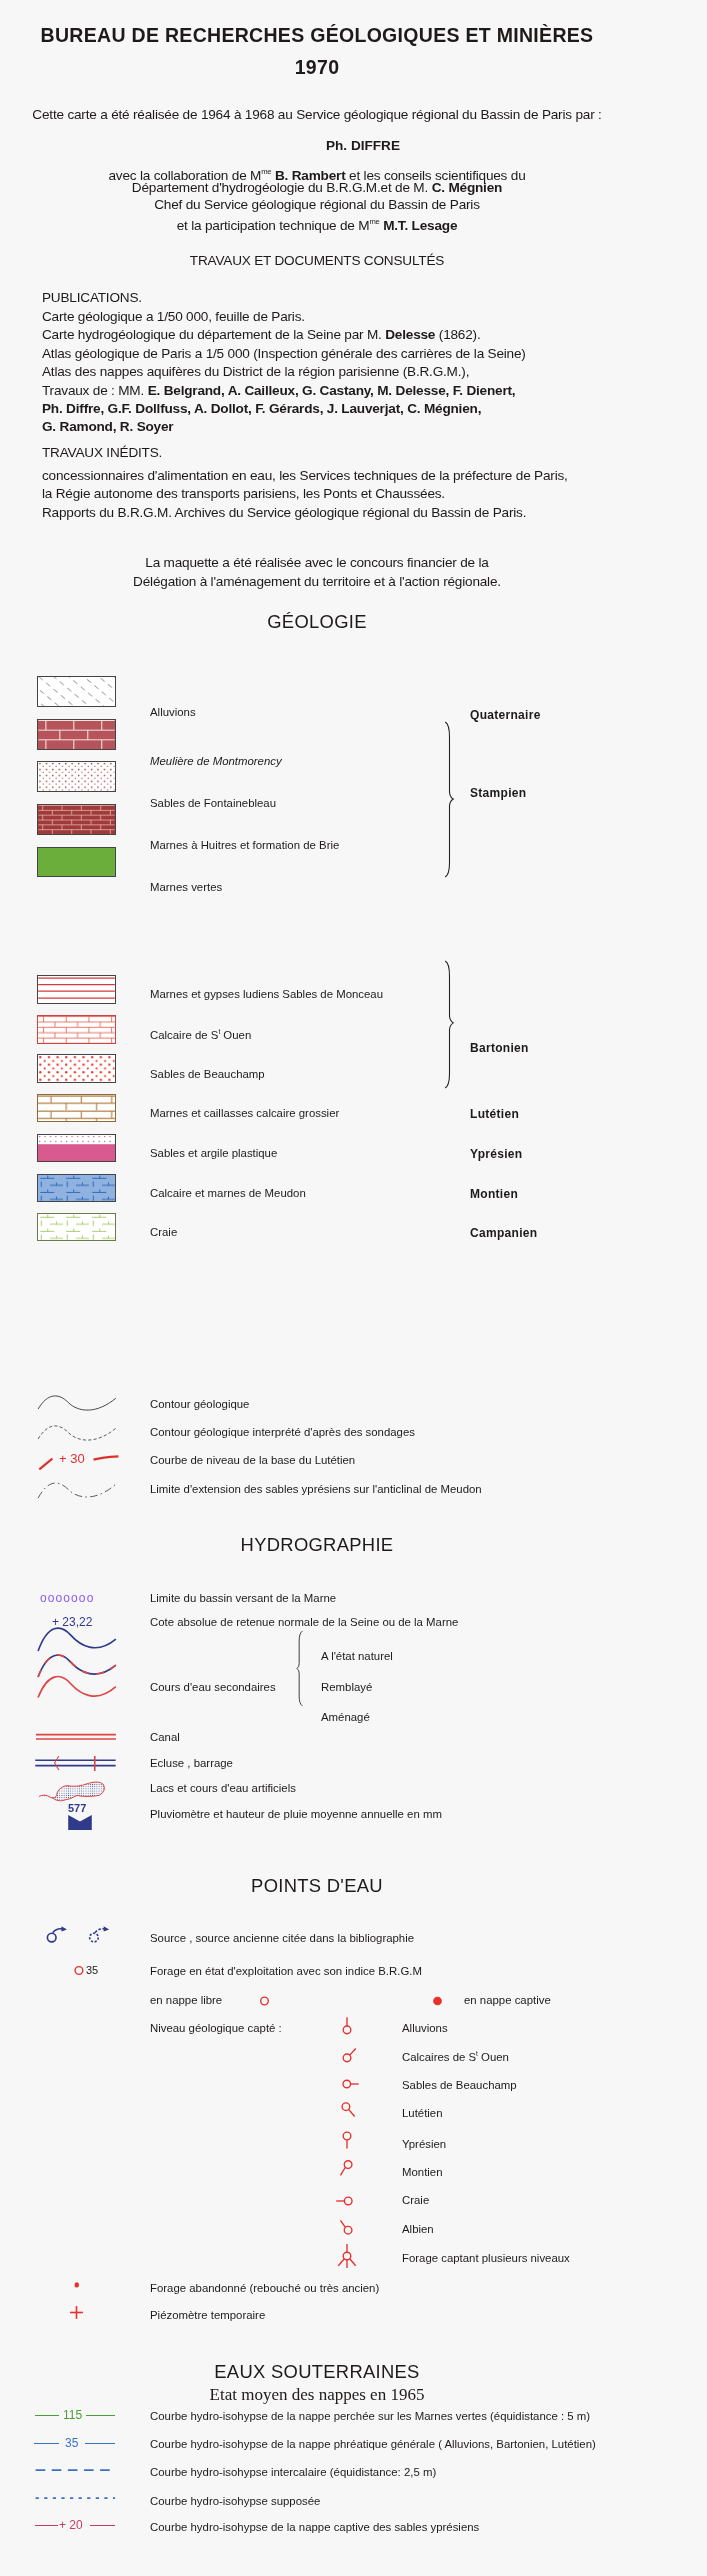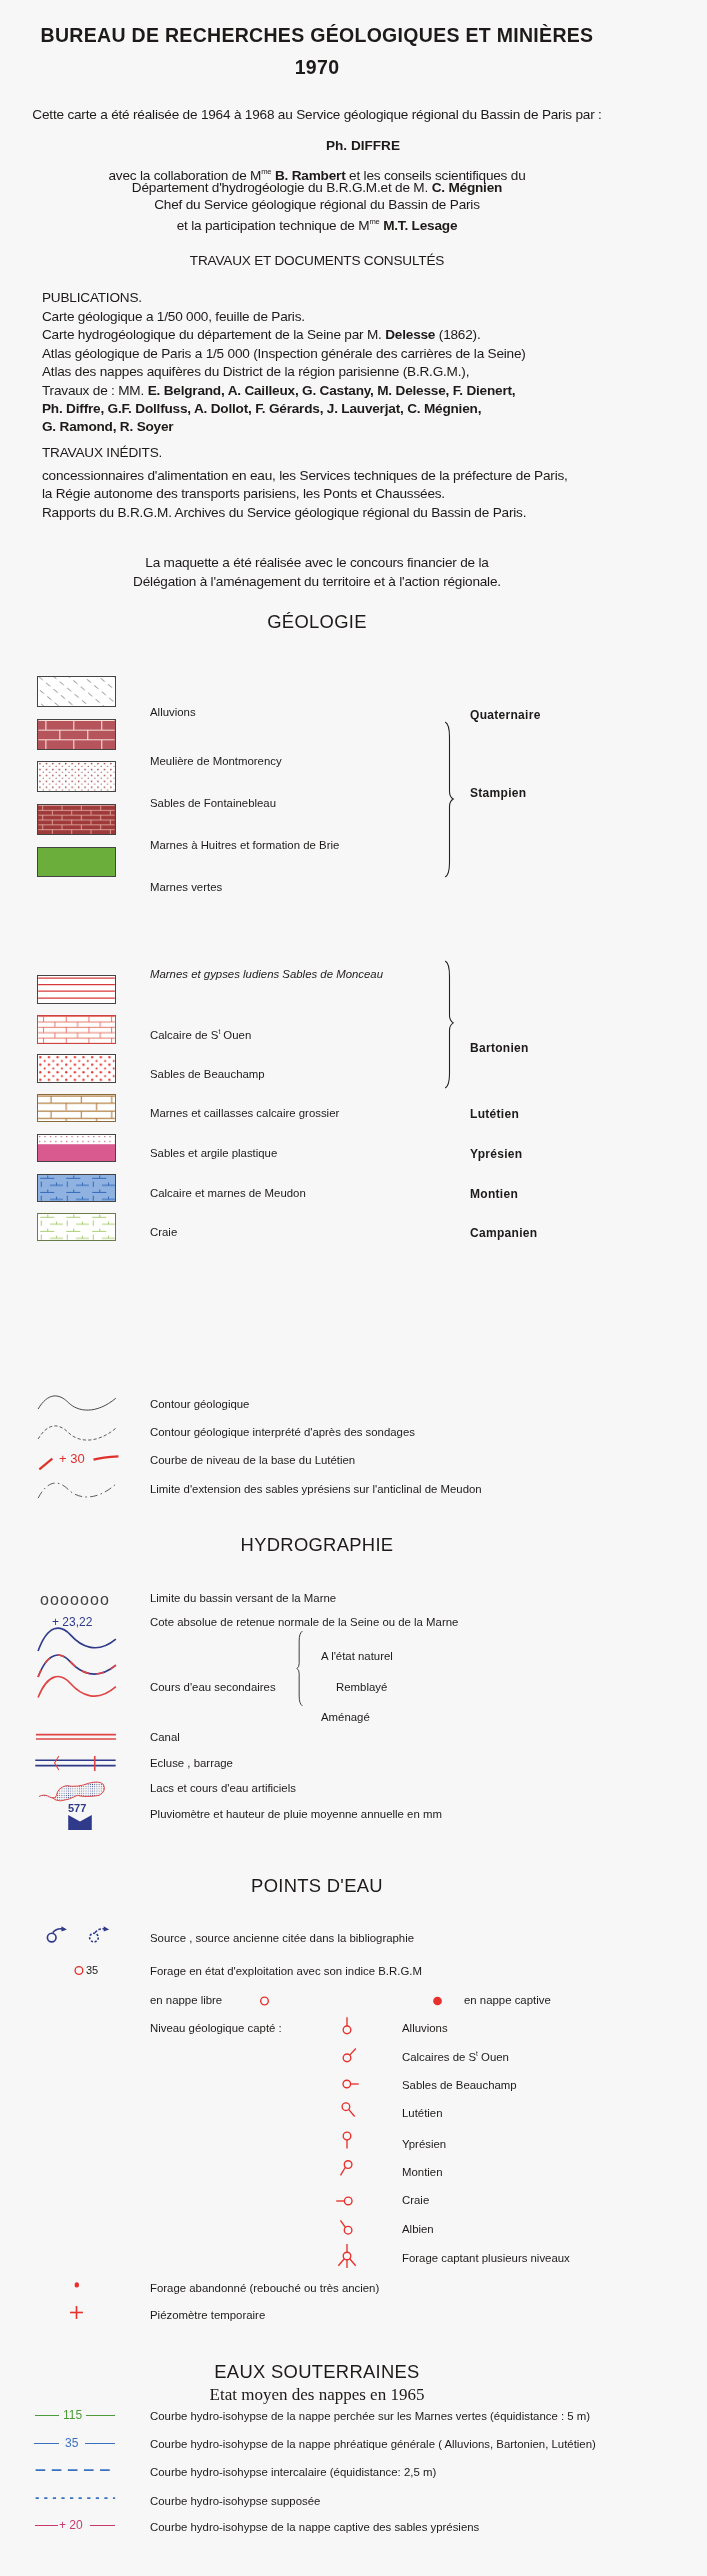--- a/index.html
+++ b/index.html
@@ -72,21 +72,21 @@
 <div class="sw" style="top:719px;height:31px;background:#b5545a;">
   <svg width="77" height="29" viewBox="0 0 142 54">
     <defs>
         <pattern id="brick1" width="52" height="36" patternUnits="userSpaceOnUse">
           <path d="M0 1 H52 M0 19 H52 M14 1 V19 M40 19 V36" stroke="#fbe4de" stroke-width="2" fill="none"></path>
         </pattern>
       </defs>
     <rect width="142" height="54" fill="url(#brick1)"></rect>
   </svg>
 </div>
-<div class="lbl" style="top:755px;">Meulière de Montmorency</div>
+<div class="lbl" style="top:755px;font-style:italic;">Meulière de Montmorency</div>
 
 <div class="sw" style="top:761px;height:31px;background:#fff;">
   <svg width="77" height="29" viewBox="0 0 142 54">
     <defs>
         <pattern id="dots1" width="12" height="11" patternUnits="userSpaceOnUse">
           <circle cx="3" cy="3" r="1.5" fill="#9a3a38"></circle>
           <circle cx="9" cy="8" r="1.3" fill="#9a3a38"></circle>
         </pattern>
       </defs>
     <rect width="142" height="54" fill="url(#dots1)"></rect>
@@ -110,21 +110,21 @@
 <div class="lbl" style="top:881px;">Marnes vertes</div>
 
 <div class="sw" style="top:975px;height:29px;background:#fff;">
   <svg width="77" height="27" viewBox="0 0 142 50">
     <line x1="0" y1="4" x2="142" y2="4" stroke="#d8393a" stroke-width="2"></line>
     <line x1="0" y1="16" x2="142" y2="16" stroke="#d8393a" stroke-width="2"></line>
     <line x1="0" y1="28" x2="142" y2="28" stroke="#d8393a" stroke-width="2"></line>
     <line x1="0" y1="41" x2="142" y2="41" stroke="#d8393a" stroke-width="2"></line>
   </svg>
 </div>
-<div class="lbl" style="top:968px;font-style:italic;">Marnes et gypses  ludiens  Sables de Monceau</div>
+<div class="lbl" style="top:988px;">Marnes et gypses  ludiens  Sables de Monceau</div>
 
 <div class="sw" style="top:1015px;height:29px;background:#fff;border-color:#c44;">
   <svg width="77" height="27" viewBox="0 0 142 50">
     <defs>
         <pattern id="brick3" width="42" height="20" patternUnits="userSpaceOnUse">
           <path d="M0 1 H42 M0 11 H42 M10 1 V11 M31 11 V20" stroke="#e04a3a" stroke-width="1.4" fill="none"></path>
         </pattern>
       </defs>
     <rect width="142" height="50" fill="url(#brick3)"></rect>
   </svg>
@@ -227,38 +227,38 @@
 </div>
 <div class="lbl" style="top:1454px;">Courbe de niveau de la base du Lutétien</div>
 
 <svg class="abs" style="left:37px;top:1483px;" width="81" height="16.3" viewBox="0 0 150 30">
   <path d="M2 28 C20 -6 40 -6 58 12 S 110 34 146 2" stroke="#444" stroke-width="1.6" fill="none" stroke-dasharray="14 6 3 6"></path>
 </svg>
 <div class="lbl" style="top:1483px;">Limite d'extension des sables yprésiens sur l'anticlinal de Meudon</div>
 
 <div class="abs center sec" style="top:1534px;">HYDROGRAPHIE</div>
 
-<div class="abs" style="left:40px;top:1591px;font-size:16px;letter-spacing:1.1px;color:#404040;">ooooooo</div>
+<div class="abs" style="left:40px;top:1591px;font-size:12px;letter-spacing:1.1px;color:#8b5cf6;">ooooooo</div>
 <div class="lbl" style="top:1592px;">Limite du bassin versant de la Marne</div>
 
 <div class="abs" style="left:52px;top:1615px;font-size:12px;color:#2f3a8a;">+ 23,22</div>
 <div class="lbl" style="top:1616px;">Cote absolue de retenue normale de la Seine ou de la Marne</div>
 
 <svg class="abs" style="left:37px;top:1627px;" width="81" height="114" viewBox="0 0 150 210">
   <path d="M2 44 C20 -6 44 -6 62 14 S 110 52 146 22" stroke="#2f3a8a" stroke-width="3" fill="none"></path>
   <path d="M2 92 C20 44 44 44 62 64 S 110 100 146 70" stroke="#2f3a8a" stroke-width="3" fill="none"></path>
   <path d="M2 92 C20 44 44 44 62 64 S 110 100 146 70" stroke="#e04444" stroke-width="3" fill="none" stroke-dasharray="14 14"></path>
   <path d="M2 130 C20 84 44 84 62 104 S 110 142 146 110" stroke="#e04444" stroke-width="3" fill="none"></path>
 </svg>
 <div class="lbl" style="top:1681px;">Cours d'eau secondaires</div>
 <svg class="abs" style="left:297px;top:1630px;" width="7.6" height="77" viewBox="0 0 14 142">
   <path d="M10 2 Q4 6 4 20 L4 62 Q4 68 0 71 Q4 74 4 80 L4 122 Q4 136 10 140" stroke="#222" stroke-width="1.6" fill="none"></path>
 </svg>
 <div class="lblp" style="left:321px;top:1650px;">A l'état naturel</div>
-<div class="lblp" style="left:336px;top:1681px;">Remblayé</div>
+<div class="lblp" style="left:321px;top:1681px;">Remblayé</div>
 <div class="lblp" style="left:321px;top:1711px;">Aménagé</div>
 
 <svg class="abs" style="left:36px;top:1733px;" width="81" height="8.7" viewBox="0 0 150 16">
   <line x1="0" y1="3" x2="148" y2="3" stroke="#e04444" stroke-width="3"></line>
   <line x1="0" y1="11" x2="148" y2="11" stroke="#e04444" stroke-width="3"></line>
 </svg>
 <div class="lbl" style="top:1731px;">Canal</div>
 
 <svg class="abs" style="left:35px;top:1756px;" width="82" height="15" viewBox="0 0 152 28">
   <line x1="0" y1="8" x2="150" y2="8" stroke="#2f3a8a" stroke-width="3"></line>

